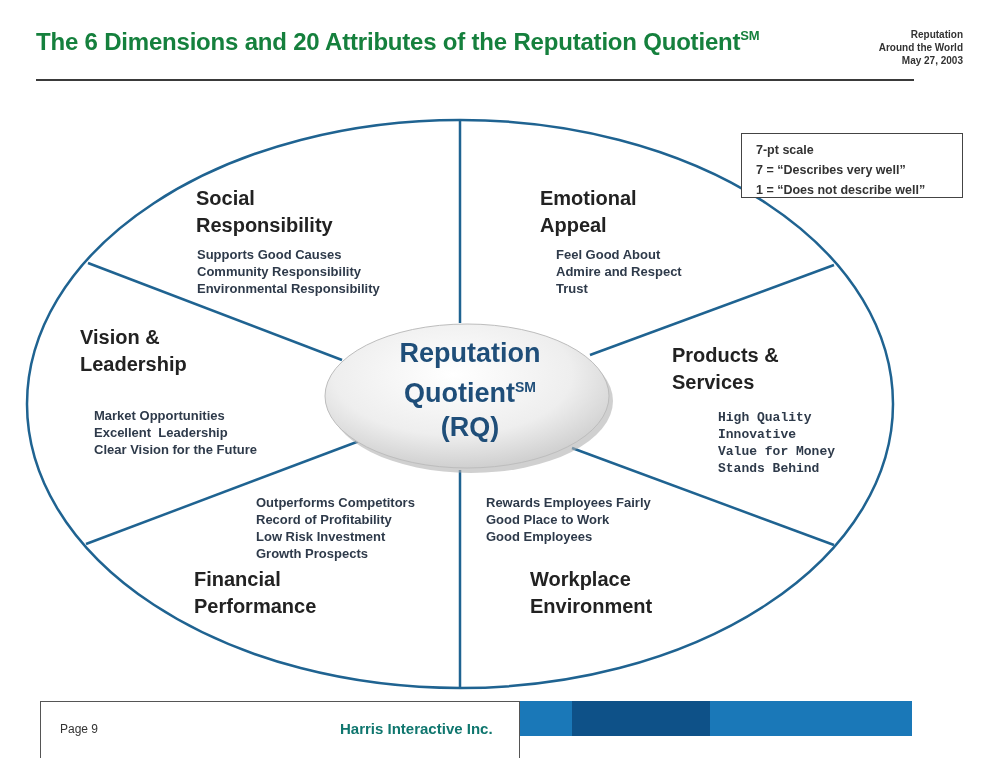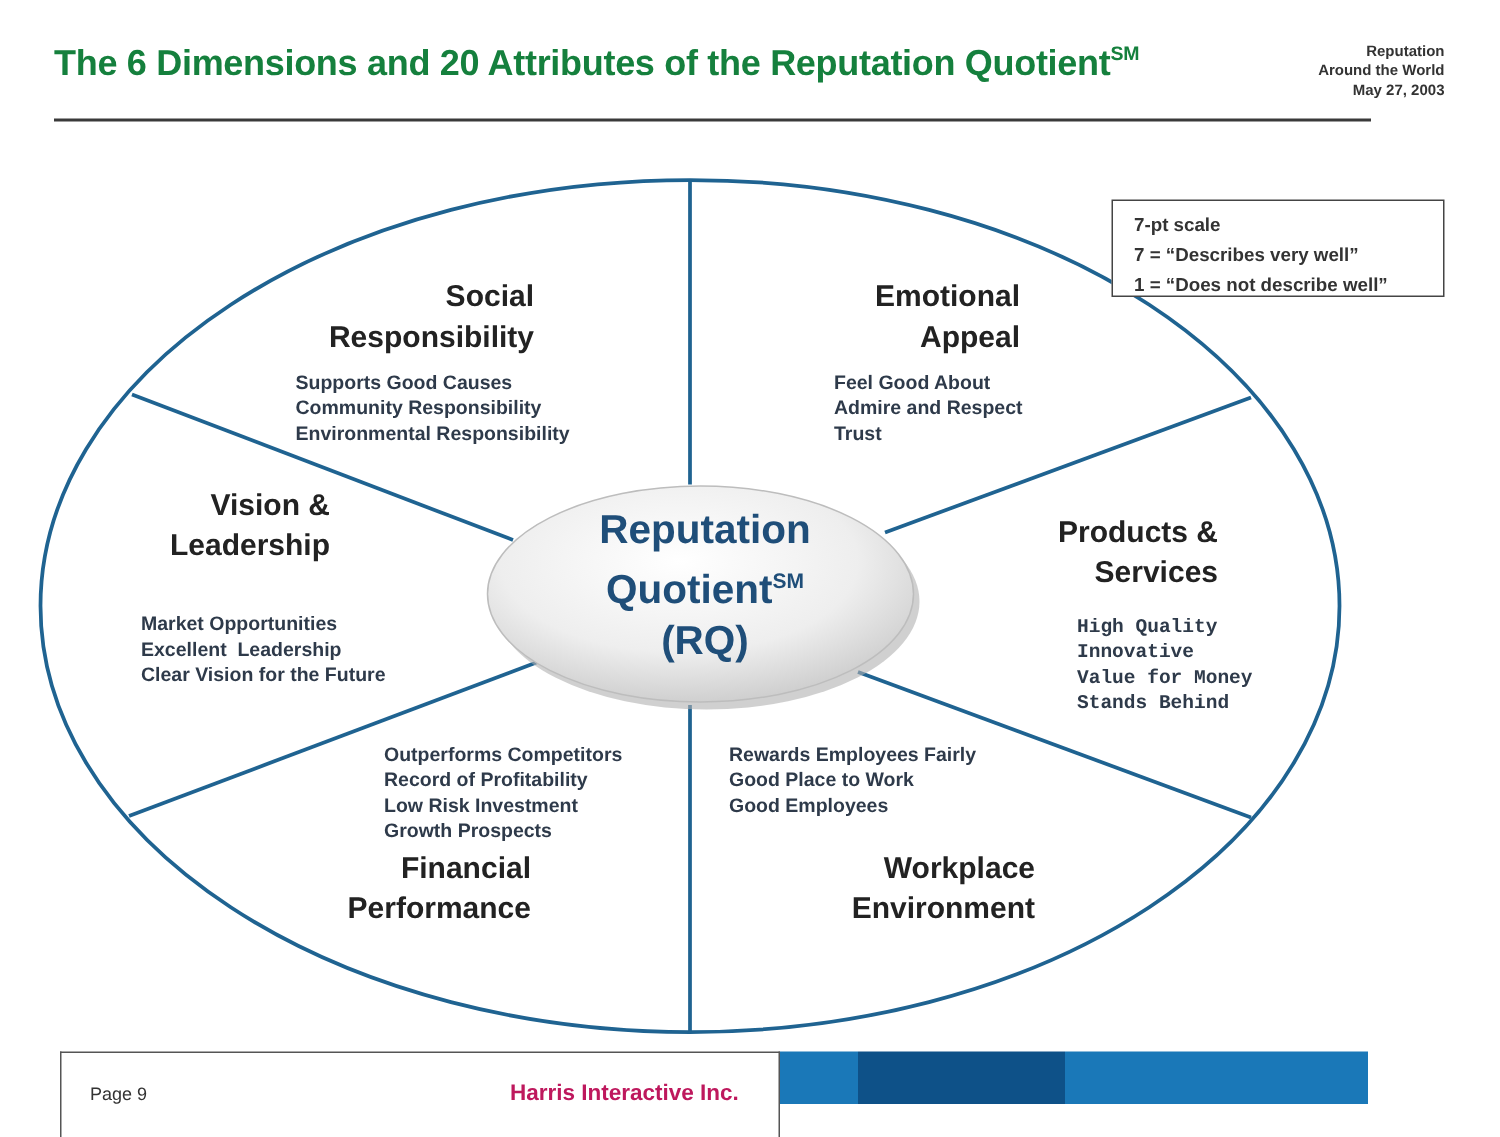--- a/index.html
+++ b/index.html
@@ -4,27 +4,27 @@
 <style>
   html, body { margin:0; padding:0; background:#ffffff; }
   body { width:1000px; height:758px; position:relative; overflow:hidden; font-family:"Liberation Sans", sans-serif; }
   .abs { position:absolute; }
   .title { left:36px; top:28px; font-size:24px; font-weight:bold; color:#15803d; white-space:nowrap; letter-spacing:-0.2px; }
   .title sup { font-size:13px; vertical-align:10px; }
   .meta { right:37px; top:28px; text-align:right; font-size:10px; font-weight:bold; color:#333; line-height:13px; }
   .rule { left:36px; top:79px; width:878px; height:2px; background:#3a3a3a; }
   svg.diagram { position:absolute; left:0; top:0; }
   .legend { left:741px; top:117px; width:222px; height:65px; border:1.5px solid #444; box-sizing:border-box; padding:6px 0 0 14px; font-size:12.5px; font-weight:bold; color:#333; line-height:20px; background:#fff;margin-top:16px; }
-  .dim { text-align:right; font-size:20px; font-weight:bold; color:#222; line-height:27px; white-space:nowrap; }
+  .dim { text-align:left; font-size:20px; font-weight:bold; color:#222; line-height:27px; white-space:nowrap; }
   .attrs { font-size:13px; font-weight:bold; color:#2e3a4a; line-height:17px; white-space:nowrap; }
   .center { left:330px; top:336px; width:280px; text-align:center; font-size:27px; font-weight:bold; color:#1f4e79; line-height:34px; }
   .center sup { font-size:14px; vertical-align:10px; }
   .footer-box { left:40px; top:701px; width:480px; height:57px; border-top:1.5px solid #555; border-left:1.5px solid #555; border-right:1.5px solid #555; box-sizing:border-box; }
   .page { left:60px; top:722px; font-size:12px; color:#333; }
-  .company { left:340px; top:720px; font-size:15px; font-weight:bold; color:#be185d; }
+  .company { left:340px; top:720px; font-size:15px; font-weight:bold; color:#0f766e; }
   .bar { top:701px; height:35px; }
 </style>
 </head>
 <body>
 
 <div class="abs title"><span>The 6 Dimensions and 20 Attributes of the Reputation Quotient</span><sup>SM</sup></div>
 <div class="abs meta">
   <div>Reputation</div>
   <div>Around the World</div>
   <div>May 27, 2003</div>

